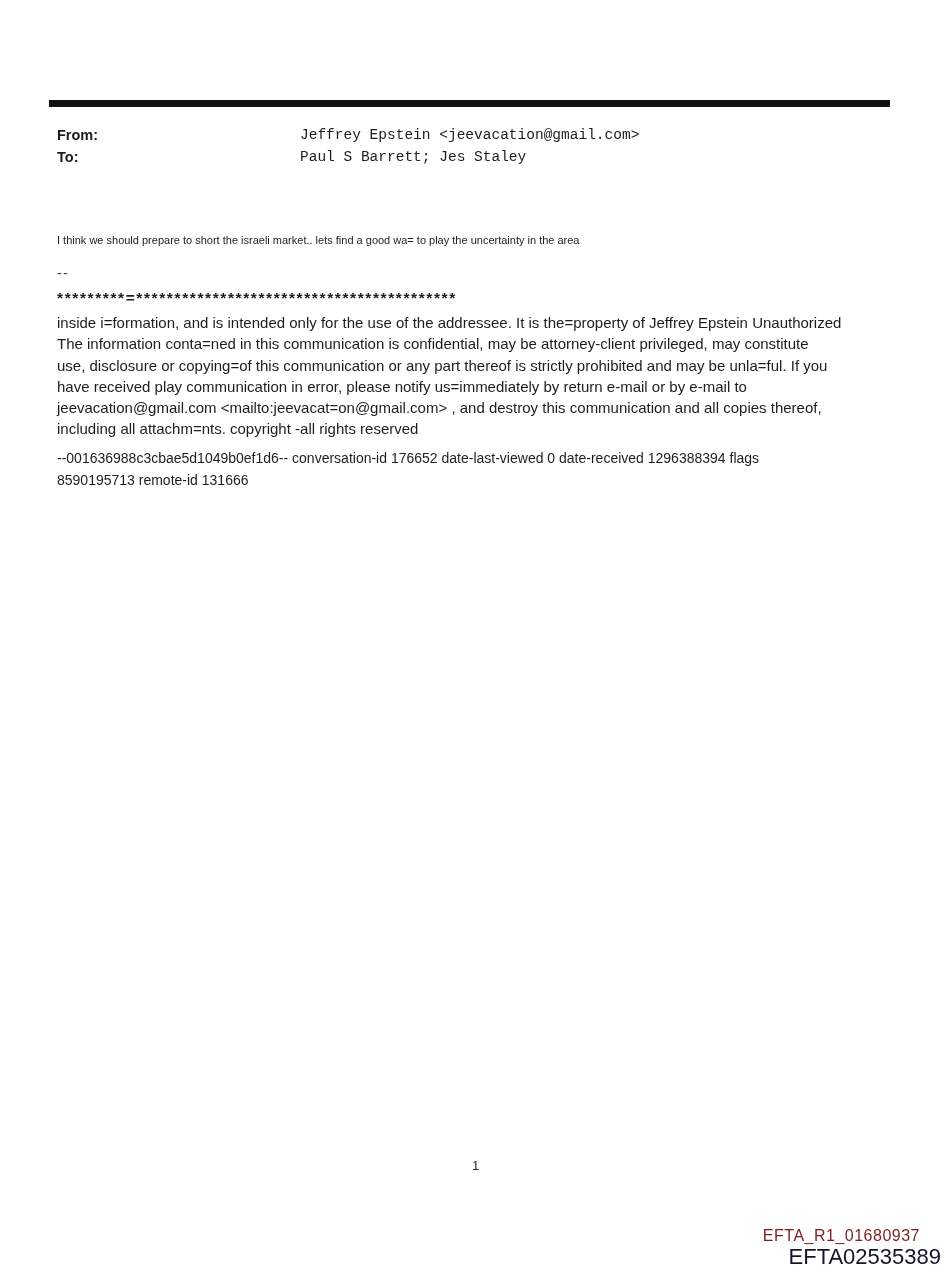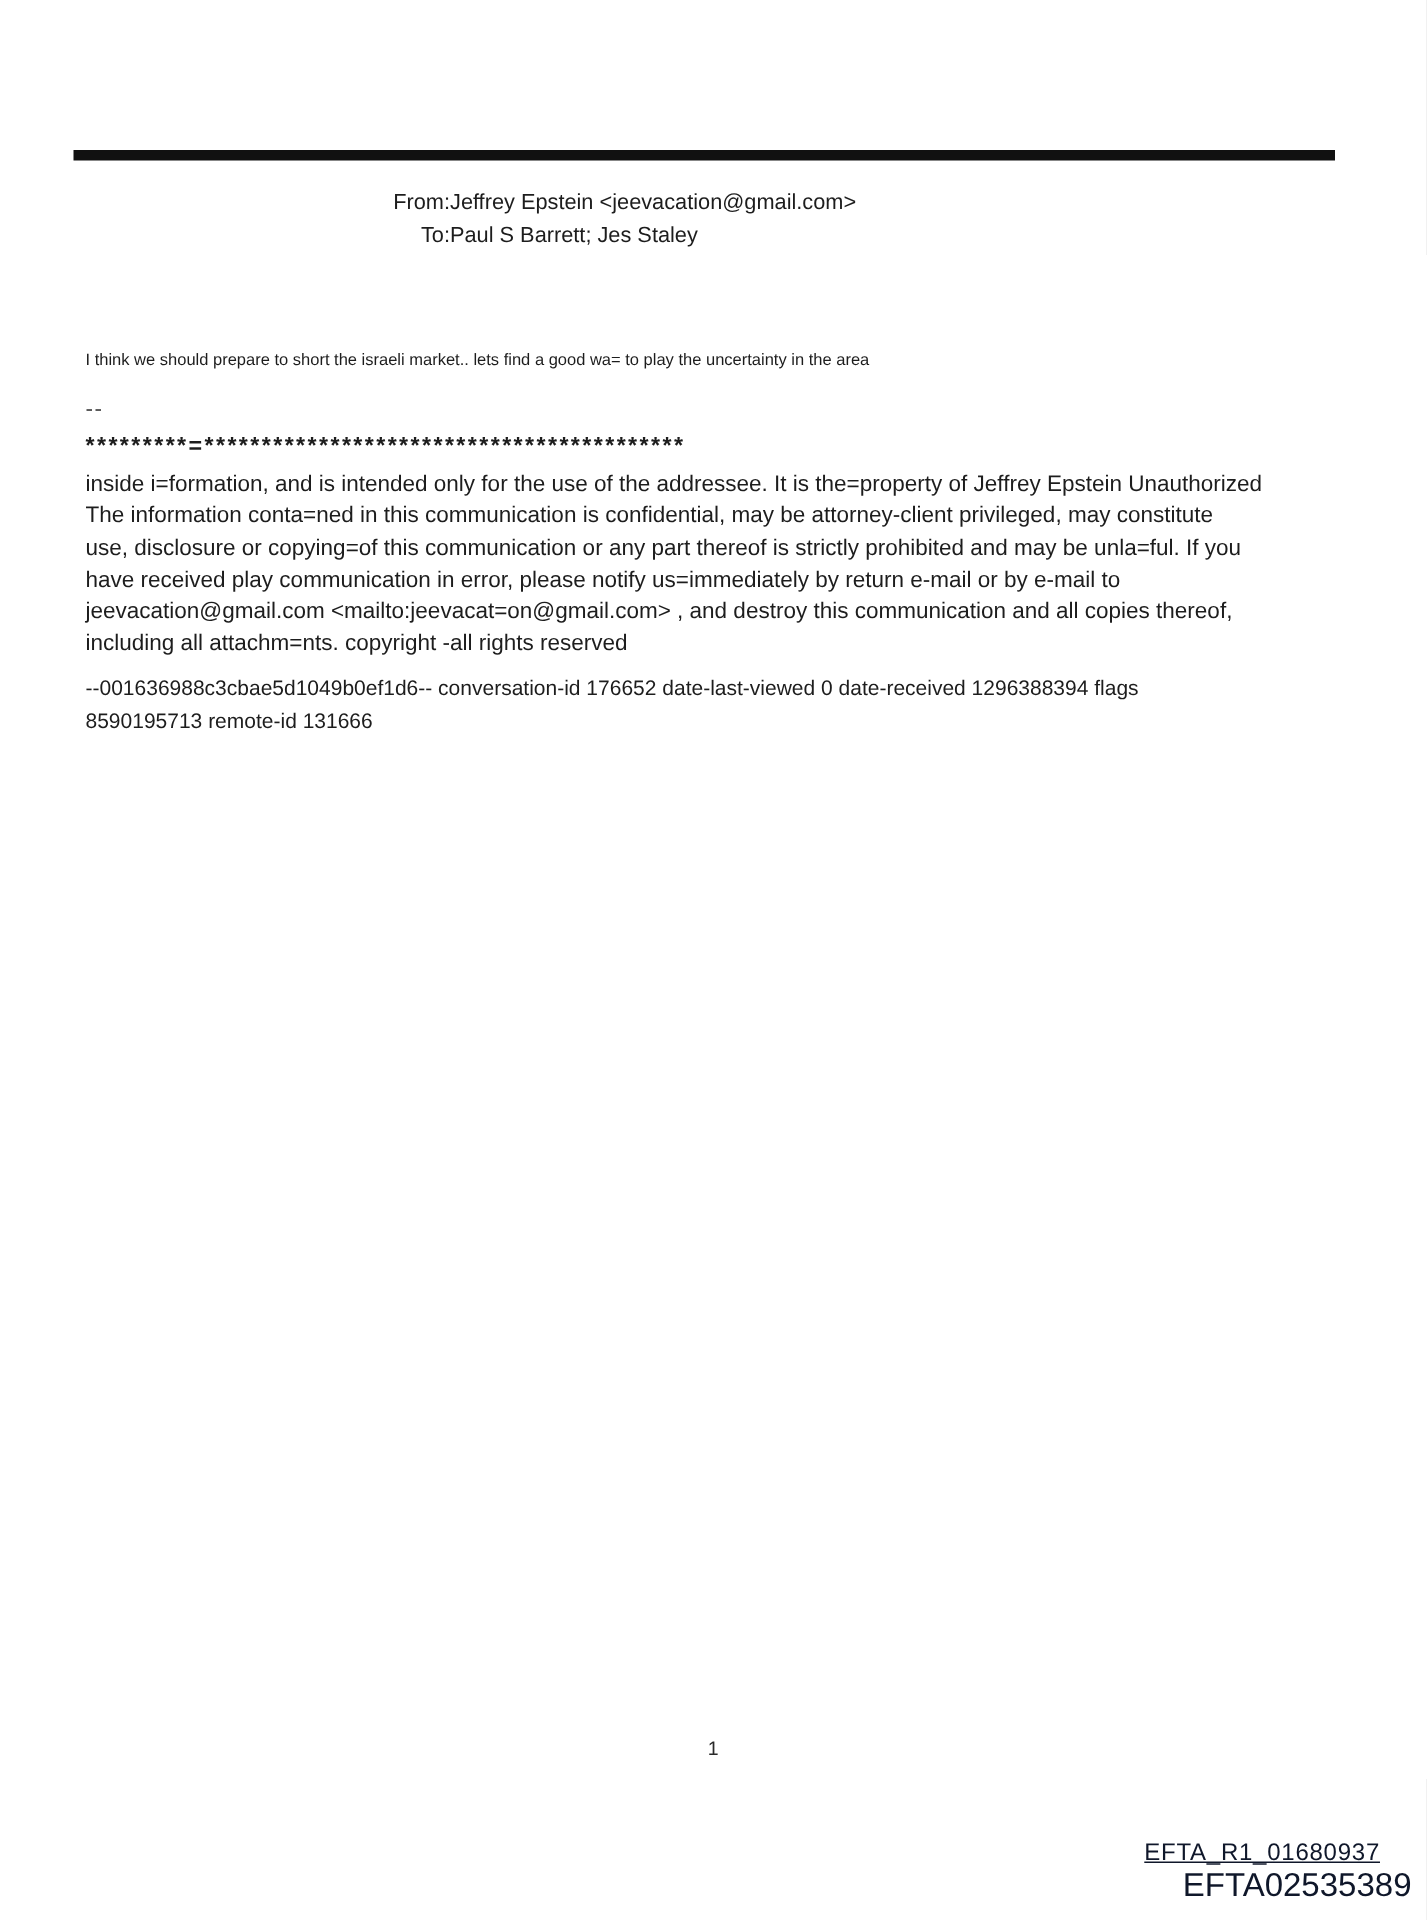--- a/index.html
+++ b/index.html
@@ -27,26 +27,25 @@
   .email-header {
     position: absolute;
     left: 57px;
     top: 125px;
     width: 840px;
     font-size: 14.5px;
     line-height: 21.5px;
   }
   .hrow { display: flex; }
   .hlabel {
-    font-weight: normal;
+    font-weight: bold;
     width: 243px;
     flex: 0 0 243px;
-    text-align: right;
   }
-  .hvalue { flex: 1; }
+  .hvalue { flex: 1; font-family: Liberation Mono, monospace; }
   .body-message {
     position: absolute;
     left: 57px;
     top: 230px;
     width: 840px;
     font-size: 11px;
     line-height: 21px;
   }
   .sig-dashes {
     position: absolute;
@@ -91,22 +90,21 @@
     text-align: center;
     font-size: 13px;
     color: #2a2a2a;
   }
   .bates-small {
     position: absolute;
     right: 31px;
     top: 1227px;
     font-size: 16px;
     letter-spacing: 0.5px;
-    color: #0f172a;
-    text-decoration: underline;
+    color: #7f1d1d;
   }
   .bates-large {
     position: absolute;
     right: 10px;
     top: 1244px;
     font-size: 22px;
     color: #0f172a;
   }
 </style>
 </head>

